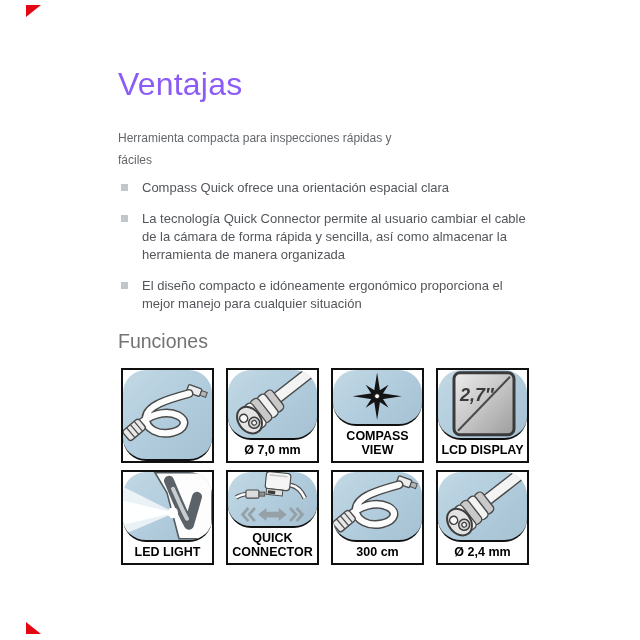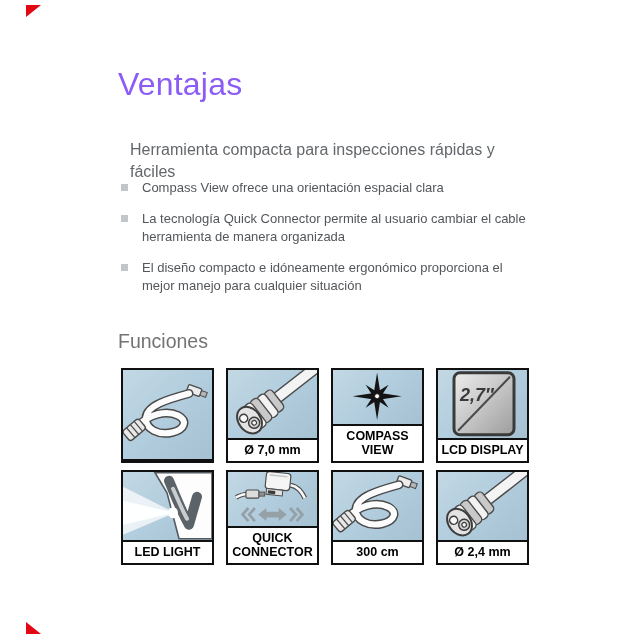--- a/index.html
+++ b/index.html
@@ -6,38 +6,38 @@
   body{width:640px;height:640px;background:#ffffff;font-family:"Liberation Sans",sans-serif;overflow:hidden;}
   .page{position:relative;width:640px;height:640px;background:#ffffff;}
 
   
   .corner{position:absolute;width:15px;height:12px;background:#e30613;}
   .corner-top{left:26px;top:5px;clip-path:polygon(0 0,100% 0,0 100%);}
   .corner-bottom{left:26px;top:622px;clip-path:polygon(0 0,0 100%,100% 100%);}
 
   h1.title{position:absolute;left:118px;top:66px;margin:0;font-size:32px;line-height:36px;
     font-weight:400;color:#8b5cf6;letter-spacing:0.2px;}
-  .subtitle{position:absolute;left:118px;top:127px;margin:12px;font-size:16px;line-height:22px;
+  .subtitle{position:absolute;left:118px;top:127px;margin:0;font-size:12px;line-height:22px;
     font-weight:400;color:#63676b;}
   .subtitle .line{display:block;}
 
   ul.bullets{position:absolute;left:118px;top:179px;margin:0;padding:0;list-style:none;width:460px;}
   ul.bullets li{position:relative;padding-left:24px;margin-bottom:13px;font-size:13px;line-height:18px;color:#53565a;}
   ul.bullets li::before{content:"";position:absolute;left:3px;top:5px;width:7px;height:7px;background:#c2c6c8;}
   ul.bullets .line{display:block;}
 
   h2.functions{position:absolute;left:118px;top:329px;margin:0;font-size:19.5px;line-height:24px;
     font-weight:400;color:#737373;}
 
   .tiles{position:absolute;left:121px;top:368px;display:grid;
     grid-template-columns:repeat(4,93px);column-gap:12px;row-gap:7px;}
   .tile{box-sizing:border-box;width:93px;height:95px;border:2px solid #101010;background:#ffffff;
     display:flex;flex-direction:column;}
   .tile-img{position:relative;flex:1 1 auto;border-bottom:2px solid #101010;
-    background:linear-gradient(135deg,#c3d8e4 0%,#b3cede 45%,#a5c1d2 100%);overflow:hidden;}
+    background:linear-gradient(135deg,#c3d8e4 0%,#b3cede 45%,#a5c1d2 100%);overflow:hidden;border-radius:23px;}
   .tile-img svg{position:absolute;left:0;top:0;width:100%;height:100%;display:block;}
   .tile-label{flex:0 0 auto;background:#ffffff;display:flex;flex-direction:column;justify-content:center;
     text-align:center;padding:4px 1px;}
   .tile-label span{display:block;font-size:12.5px;line-height:13.5px;font-weight:bold;color:#000000;}
 </style>
 </head>
 <body>
 
 <div class="page">
 
@@ -46,24 +46,25 @@
 
   <h1 class="title">Ventajas</h1>
 
   <p class="subtitle">
     <span class="line">Herramienta compacta para inspecciones rápidas y</span>
     <span class="line">fáciles</span>
   </p>
 
   <ul class="bullets">
     <li>
-      <span class="line">Compass View ofrece una orientación espacial clara</span>
+      <span class="line">Compass Quick ofrece una orientación espacial clara</span>
     </li>
     <li>
       <span class="line">La tecnología Quick Connector permite al usuario cambiar el cable</span>
+      <span class="line">de la cámara de forma rápida y sencilla, así como almacenar la</span>
       <span class="line">herramienta de manera organizada</span>
     </li>
     <li>
       <span class="line">El diseño compacto e idóneamente ergonómico proporciona el</span>
       <span class="line">mejor manejo para cualquier situación</span>
     </li>
   </ul>
 
   <h2 class="functions">Funciones</h2>
 

